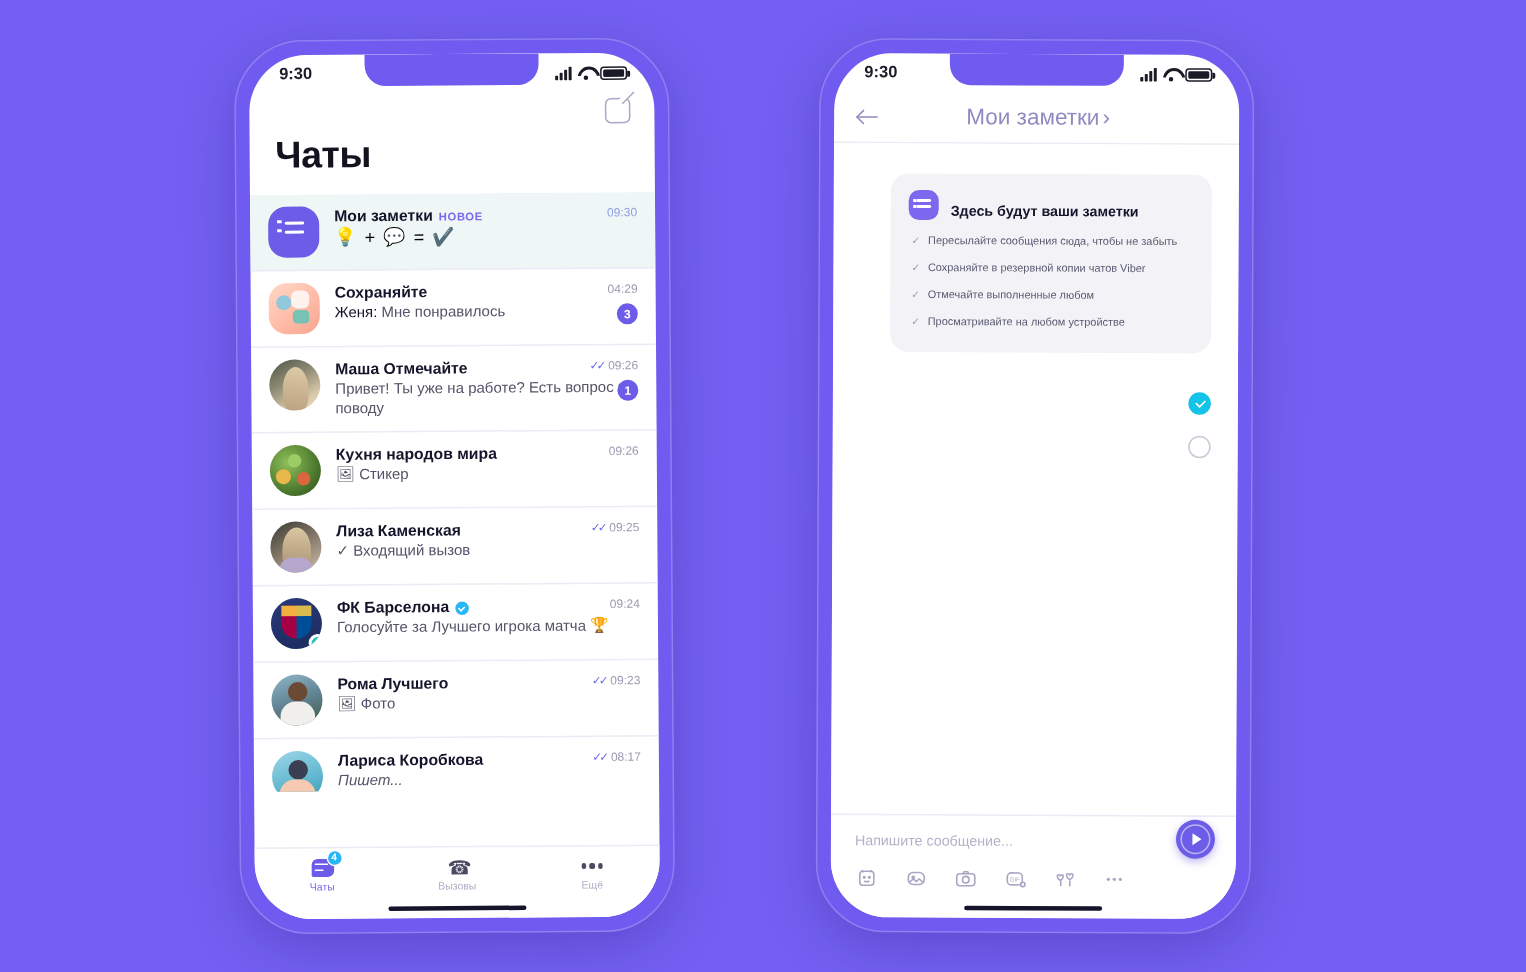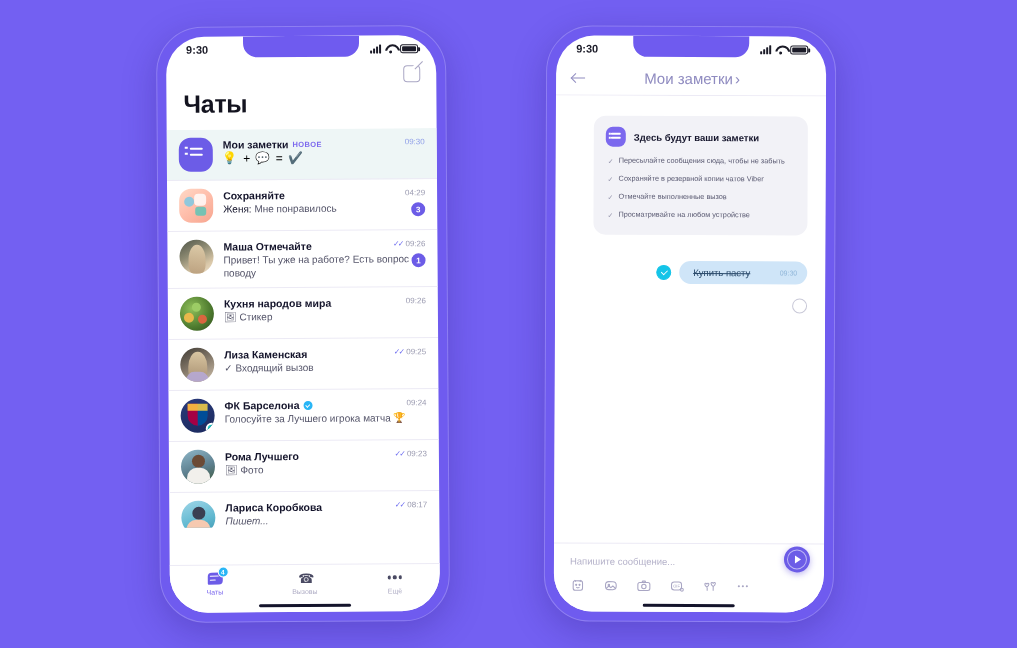--- a/index.html
+++ b/index.html
@@ -196,21 +196,21 @@
     transform: rotate(45deg);
   }
   .notes-title { font-size: 15px; font-weight: bold; color: #14142b; }
   .notes-title span { color:#8f8bc0; font-weight:normal; margin-left:2px;}
 
   .notes-body { position:relative; height: 450px; background:#fff; padding: 20px 18px 0 18px;}
   .info-card {
     background:#f2f2f7; border-radius:12px; padding: 11px 12px 13px 12px;
     margin-left: 20px;
   }
-  .info-head { display:flex; align-items:center; gap:8px; }
+  .info-head { display:flex; align-items:flex-end; gap:8px; }
   .info-ico {
     width:20px;height:20px;border-radius:7px;background:#7b68ee;flex:0 0 20px; position:relative;
   }
   .info-ico::before{content:"";position:absolute;left:5px;top:6px;width:10px;height:1.6px;background:#fff;border-radius:1px;box-shadow:0 4px 0 #fff;}
   .info-ico::after{content:"";position:absolute;left:3px;top:6px;width:2px;height:1.6px;background:#fff;box-shadow:0 4px 0 #fff;}
   .info-title { font-size: 9.5px; font-weight:bold; color:#14142b;}
   .info-list { margin-top: 9px; display:flex; flex-direction:column; gap:7px; padding-left: 2px;}
   .info-item { display:flex; gap:5px; font-size: 7.3px; color:#5a5a72; line-height:1.45;}
   .chk { color:#9a9ab0; font-size:7px; flex:0 0 6px; padding-top:1px;}
 
@@ -503,35 +503,31 @@
           <div class="info-item">
             <span class="chk">✓</span>
             <span>Пересылайте сообщения сюда, чтобы не забыть</span>
           </div>
           <div class="info-item">
             <span class="chk">✓</span>
             <span>Сохраняйте в резервной копии чатов Viber</span>
           </div>
           <div class="info-item">
             <span class="chk">✓</span>
-            <span>Отмечайте выполненные вызов</span>
+            <span>Отмечайте выполненные любом</span>
           </div>
           <div class="info-item">
             <span class="chk">✓</span>
             <span>Просматривайте на любом устройстве</span>
           </div>
         </div>
       </div>
 
       <div class="task" style="margin-top:26px">
         <span class="task-check done"></span>
-        <span class="task-bubble">
-          <span class="task-text done">Купить пасту</span>
-          <span class="task-time">09:30</span>
-        </span>
       </div>
 
       <div class="task">
         <span class="task-check"></span>
       </div>
     </div>
 
     <div class="composer">
       <div class="composer-input">Напишите сообщение...</div>
       <div class="composer-icons">

